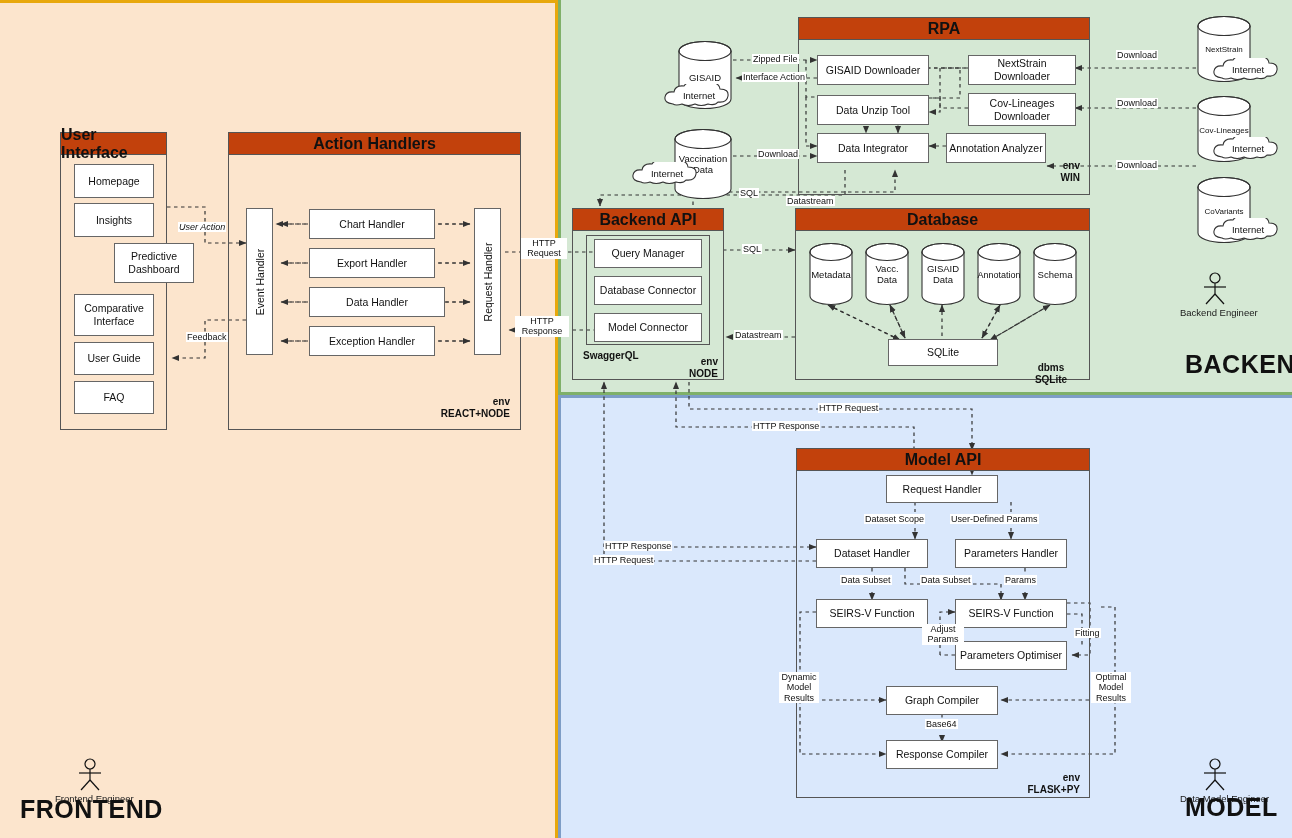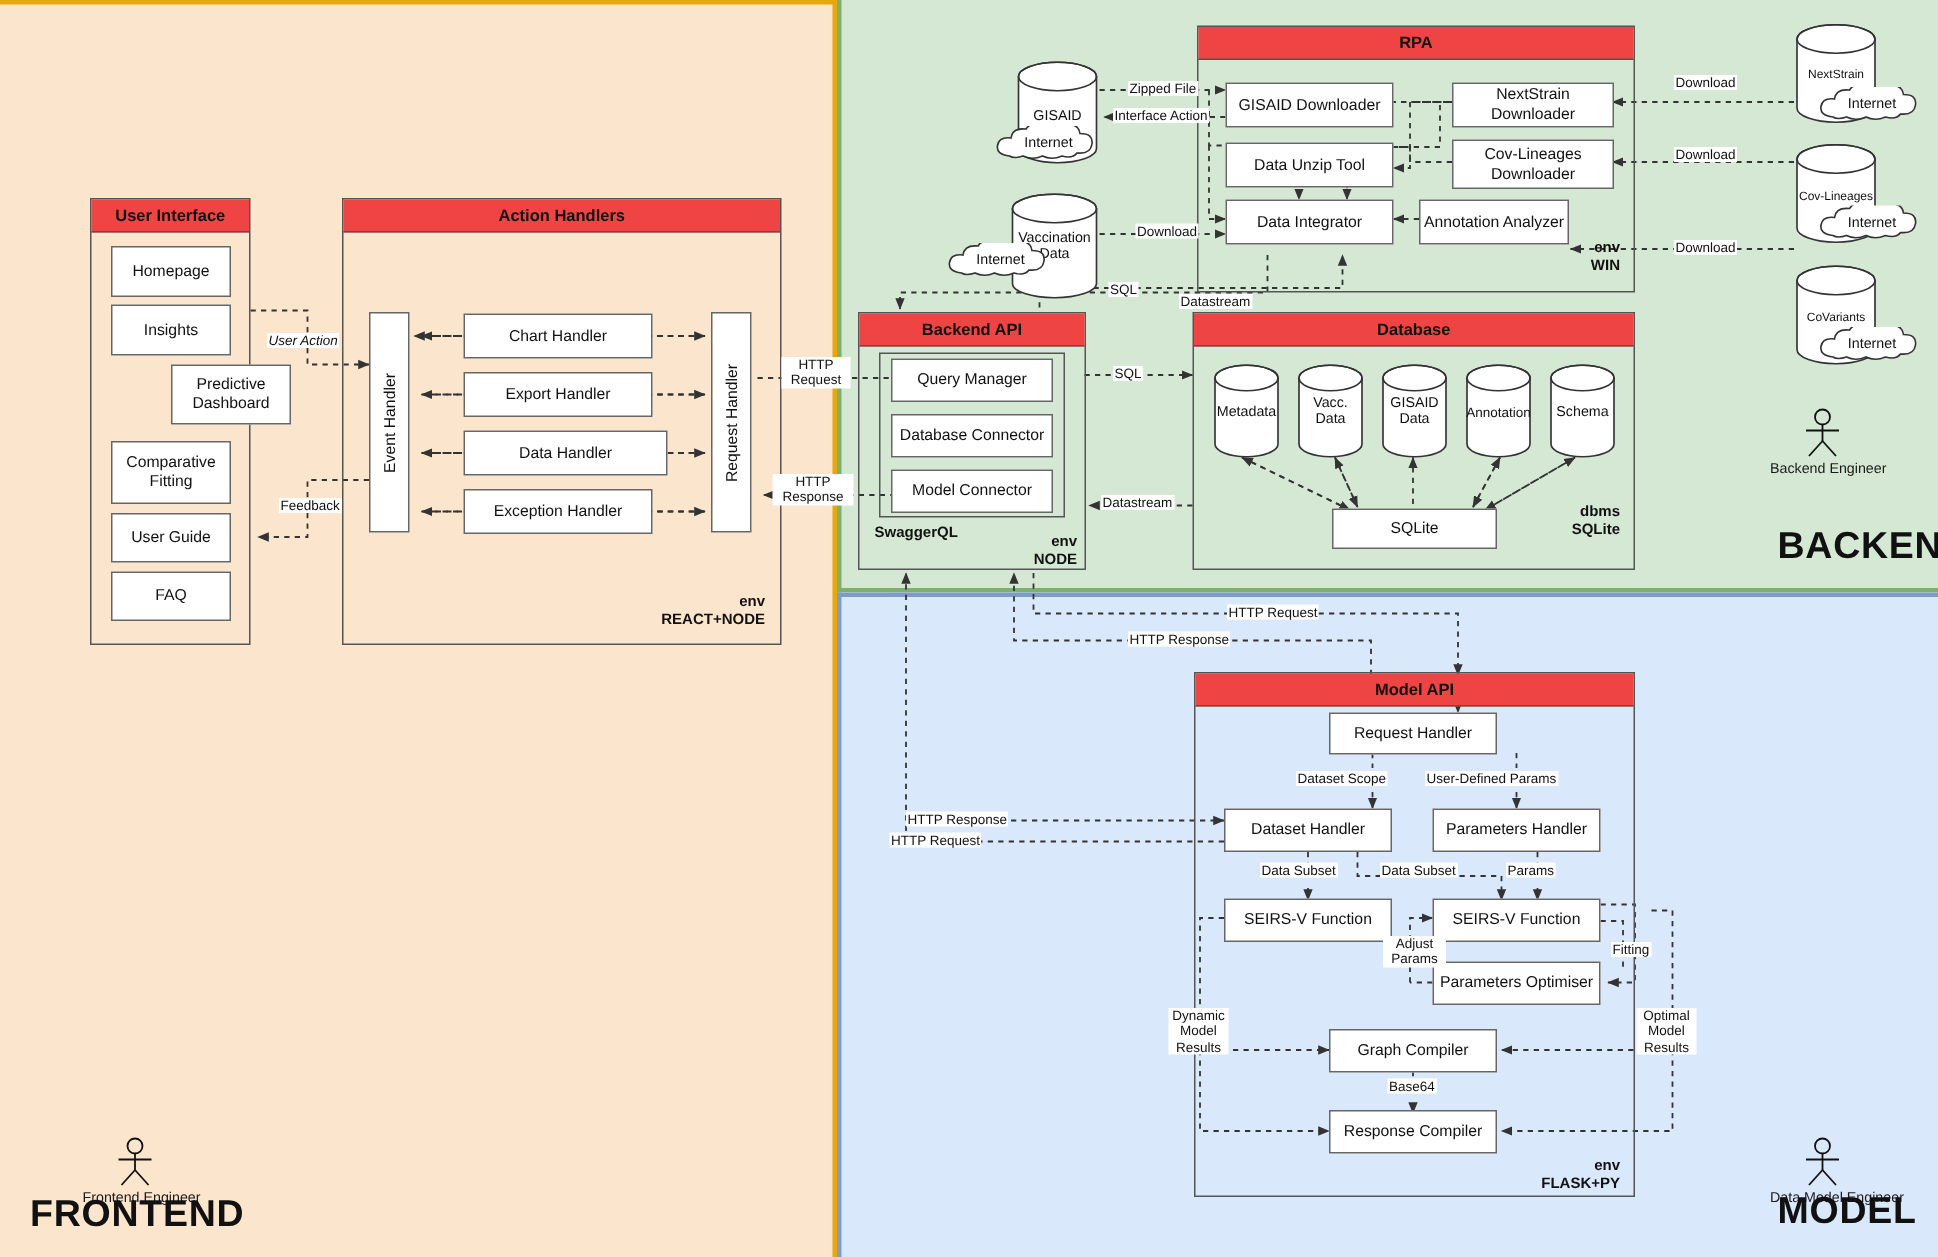--- a/index.html
+++ b/index.html
@@ -21,22 +21,22 @@
   
   .actor{position:absolute;width:70px;text-align:left;}
   .actor svg{display:block;margin:0 auto;}
   .actor .alabel{font-size:9.5px;color:#1a1a1a;white-space:nowrap;margin-top:1px;}
 
   
   .box{position:absolute;box-sizing:border-box;background:#fff;border:1.3px solid #666;
        display:flex;align-items:center;justify-content:center;text-align:center;
        font-size:10.5px;color:#111;line-height:1.2;}
   .container{position:absolute;box-sizing:border-box;background:transparent;border:1.3px solid #555;}
-  .container > .ctitle{position:absolute;left:0;top:0;right:0;height:21px;background:#ef4444;border-bottom:1.3px solid #555;
-       display:flex;align-items:center;justify-content:center;font-size:11px;color:#111;}
+  .container > .ctitle{position:absolute;left:0;top:0;right:0;height:21px;background:#c2410c;border-bottom:1.3px solid #555;
+       display:flex;align-items:center;justify-content:center;font-size:16px;color:#111;}
   .container.bold > .ctitle{font-weight:bold;}
 
   .envlbl{position:absolute;text-align:right;font-size:10px;font-weight:bold;color:#111;line-height:1.15;}
   .plainlbl{position:absolute;font-size:10px;color:#111;}
 
   
   .vbox{position:absolute;box-sizing:border-box;background:#fff;border:1.3px solid #666;}
   .vbox span{position:absolute;left:50%;top:50%;transform:translate(-50%,-50%) rotate(-90deg);
              white-space:nowrap;font-size:10.5px;color:#111;}
 
@@ -193,21 +193,21 @@
   </div>
   <div class="box" style="left:74px;top:164px;width:80px;height:34px;">
       <span>Homepage</span>
     </div>
   <div class="box" style="left:74px;top:203px;width:80px;height:34px;">
       <span>Insights</span>
     </div>
   <div class="box" style="left:74px;top:243px;width:80px;height:40px;white-space:pre-line;margin-left:40px;"><span style="white-space:pre-line;">Predictive
 Dashboard</span></div>
   <div class="box" style="left:74px;top:294px;width:80px;height:42px;white-space:pre-line;"><span style="white-space:pre-line;">Comparative
-Fitting</span></div>
+Interface</span></div>
   <div class="box" style="left:74px;top:342px;width:80px;height:33px;">
       <span>User Guide</span>
     </div>
   <div class="box" style="left:74px;top:381px;width:80px;height:33px;">
       <span>FAQ</span>
     </div>
 
   <div class="container bold" id="ah-container" style="left:228px;top:132px;width:293px;height:298px;">
     <div class="ctitle">Action Handlers</div>
   </div>
@@ -341,21 +341,21 @@
     <svg width="46" height="64" viewBox="0 0 46 64">
         <ellipse cx="23" cy="10" rx="21" ry="8.5" fill="#fff" stroke="#333" stroke-width="1.1"></ellipse>
         <path d="M2 10 V54 a21 8.5 0 0 0 42 0 V10" fill="#fff" stroke="#333" stroke-width="1.1"></path>
         <ellipse cx="23" cy="10" rx="21" ry="8.5" fill="none" stroke="#333" stroke-width="1.1"></ellipse>
       </svg>
     <div class="clab" style="top:28px;">Schema</div>
   </div>
   <div class="box" style="left:888px;top:339px;width:110px;height:27px;">
       <span>SQLite</span>
     </div>
-  <div class="envlbl" style="left:1022px;top:336px;width:58px;">
+  <div class="envlbl" style="left:1022px;top:362px;width:58px;text-align:center;">
     <div>dbms</div>
     <div>SQLite</div>
   </div>
 
   <div class="cyl" style="left:677px;top:40px;">
     <svg width="56" height="70" viewBox="0 0 56 70">
         <ellipse cx="28" cy="11" rx="26" ry="9.5" fill="#fff" stroke="#333" stroke-width="1.1"></ellipse>
         <path d="M2 11 V59 a26 9.5 0 0 0 52 0 V11" fill="#fff" stroke="#333" stroke-width="1.1"></path>
         <ellipse cx="28" cy="11" rx="26" ry="9.5" fill="none" stroke="#333" stroke-width="1.1"></ellipse>
       </svg>

